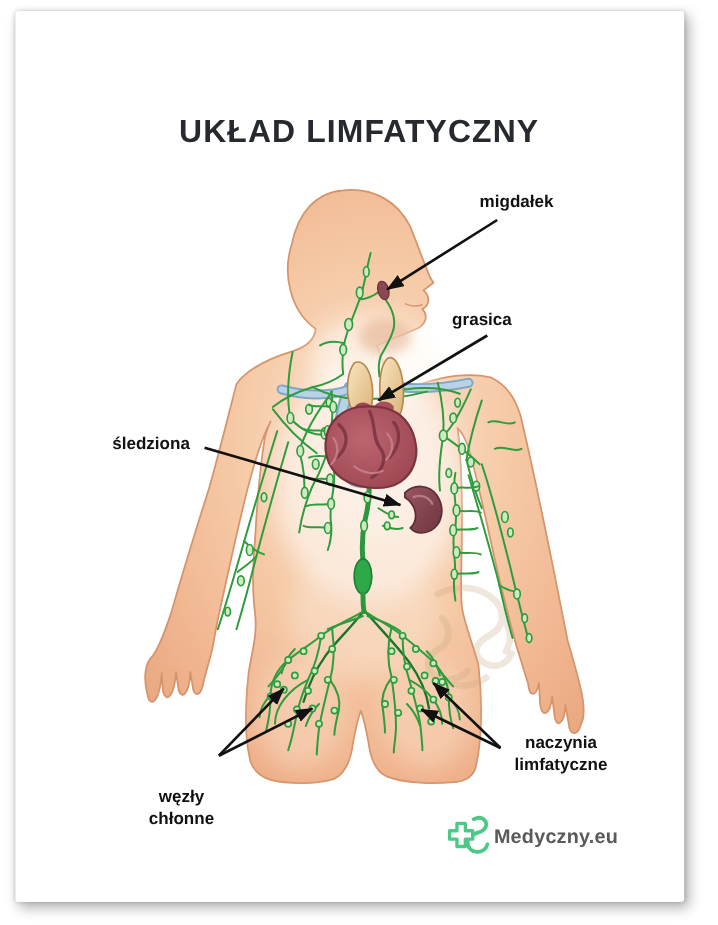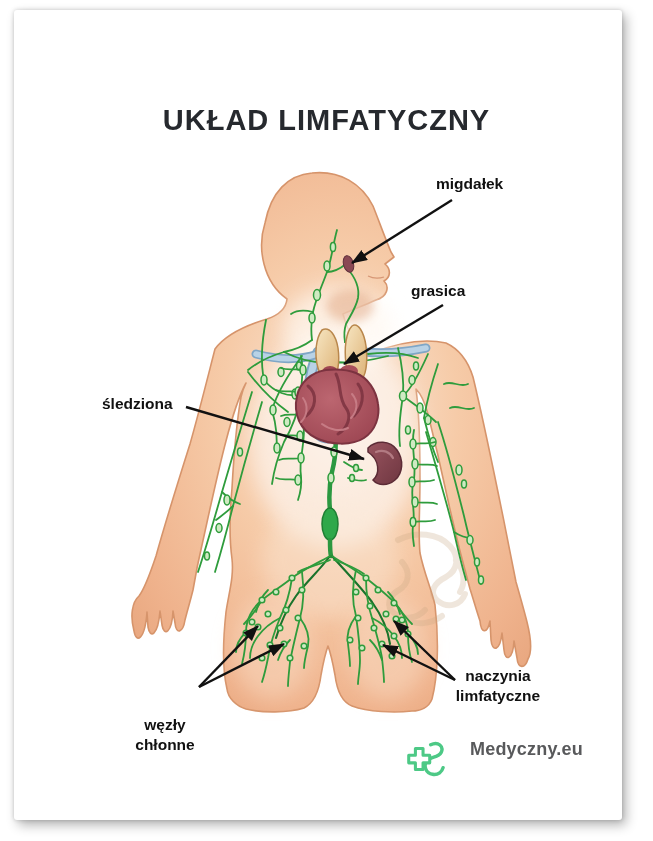--- a/index.html
+++ b/index.html
@@ -15,21 +15,21 @@
   .poster-title{position:absolute;left:0;top:104px;width:653px;text-align:center;
     font-size:29px;font-weight:700;letter-spacing:1px;color:var(--title-text);}
   .diag-label{position:absolute;font-size:15.5px;font-weight:700;color:var(--label-text);
     line-height:1.3;white-space:nowrap;}
   .diag-label.center{white-space:normal;text-align:center;}
   .vessel{stroke:var(--lymph-green);fill:none;stroke-width:1.8;stroke-linecap:round;}
   .vessel-thick{stroke:#2B9840;fill:none;stroke-width:4.5;stroke-linecap:round;}
   .vessel-dark{stroke:#1A732B;fill:none;stroke-width:2.1;stroke-linecap:round;}
   .node{fill:var(--node-fill);stroke:var(--lymph-green);stroke-width:1.5;}
   .arrow{stroke:var(--arrow-black);stroke-width:2.4;fill:none;}
-  #brand{position:absolute;left:403px;top:739px;display:flex;align-items:flex-start;gap:25px;}
+  #brand{position:absolute;left:403px;top:739px;display:flex;align-items:center;gap:4px;}
   .brand-text{font-size:18px;font-weight:700;color:var(--logo-text);letter-spacing:.2px;}
 </style>
 </head>
 <body>
 
 <div id="stage">
   <div id="page-card"></div>
 
   <svg id="art" viewBox="0 0 653 841">
     <defs>
@@ -323,21 +323,21 @@
       <path class="arrow" marker-end="url(#ah)" d="M 455,680 L 383,645"></path>
     </g>
   </svg>
 
   <div class="poster-title">UKŁAD LIMFATYCZNY</div>
 
   <div class="diag-label" style="left:436px;top:174px;">migdałek</div>
   <div class="diag-label" style="left:411px;top:281px;">grasica</div>
   <div class="diag-label" style="left:102px;top:394px;">śledziona</div>
   <div class="diag-label center" style="left:115px;top:715px;width:100px;">węzły chłonne</div>
-  <div class="diag-label center" style="left:443px;top:666px;width:110px;">naczynia limfatyczne</div>
+  <div class="diag-label center" style="left:455px;top:666px;width:110px;">naczynia limfatyczne</div>
 
   <div id="brand">
     <svg width="42" height="42" viewBox="0 0 44 44">
       <path d="M 29,6 C 37,2 43,8 40,14 C 37,20 29,18 25,23 C 21,28 24,36 31,37 C 37,38 41,34 42,30" fill="none" stroke="var(--logo-green)" stroke-width="3.6" stroke-linecap="round"></path>
       <path d="M 13,10 h 8 v 7 h 7 v 8 h -7 v 7 h -8 v -7 h -7 v -8 h 7 Z" fill="#ffffff" stroke="var(--logo-green)" stroke-width="3.2" stroke-linejoin="round"></path>
     </svg>
     <span class="brand-text">Medyczny.eu</span>
   </div>
 </div>
 

